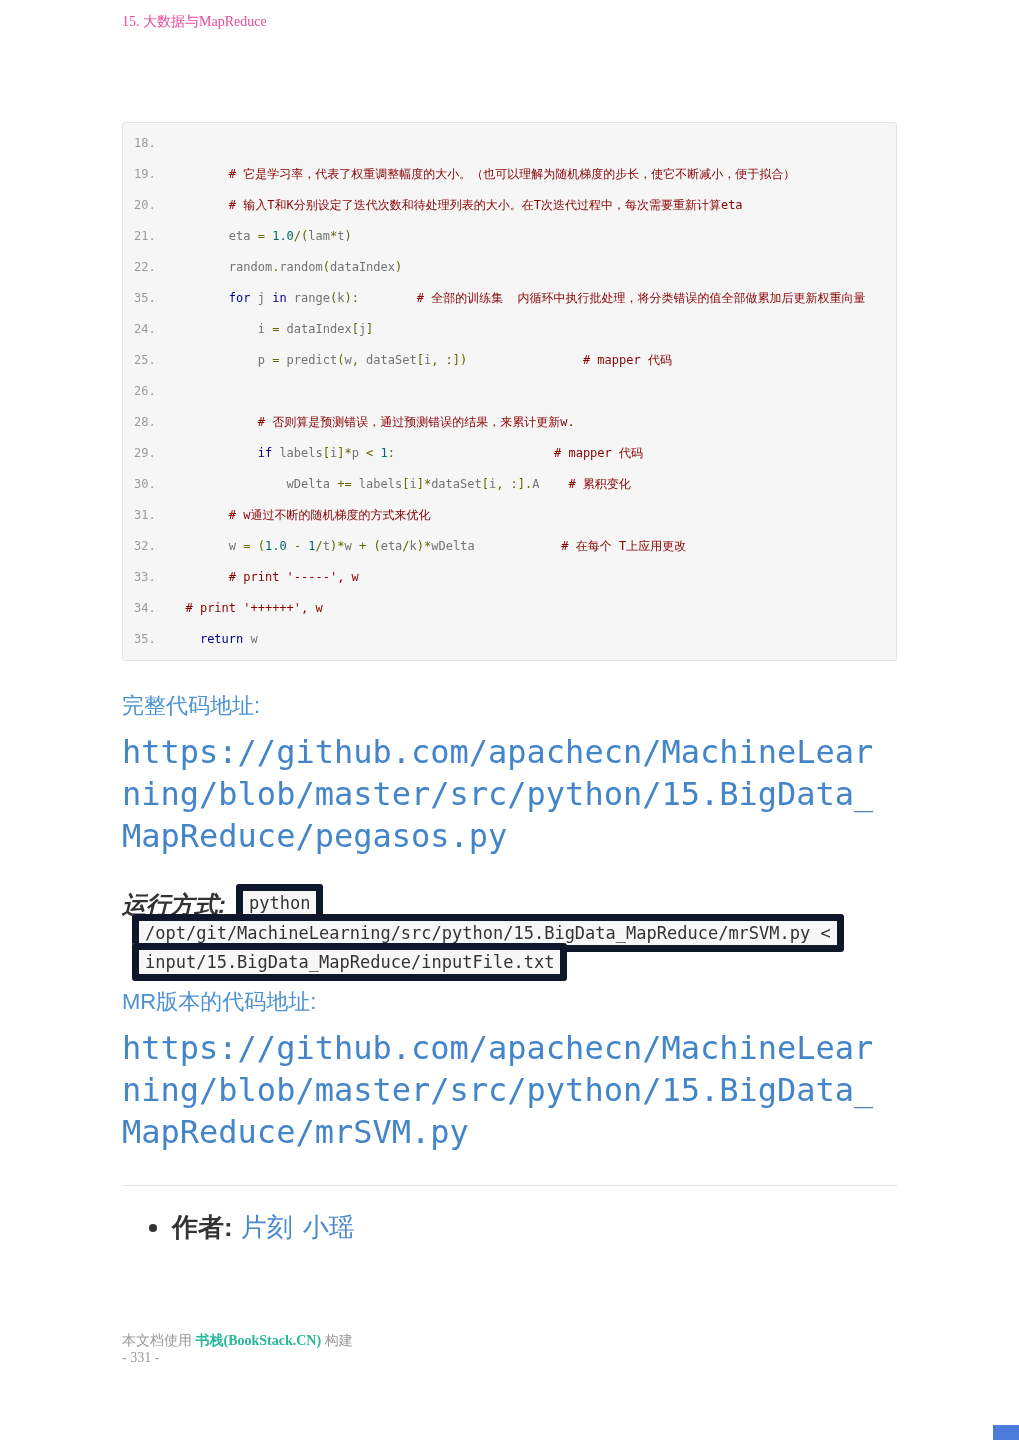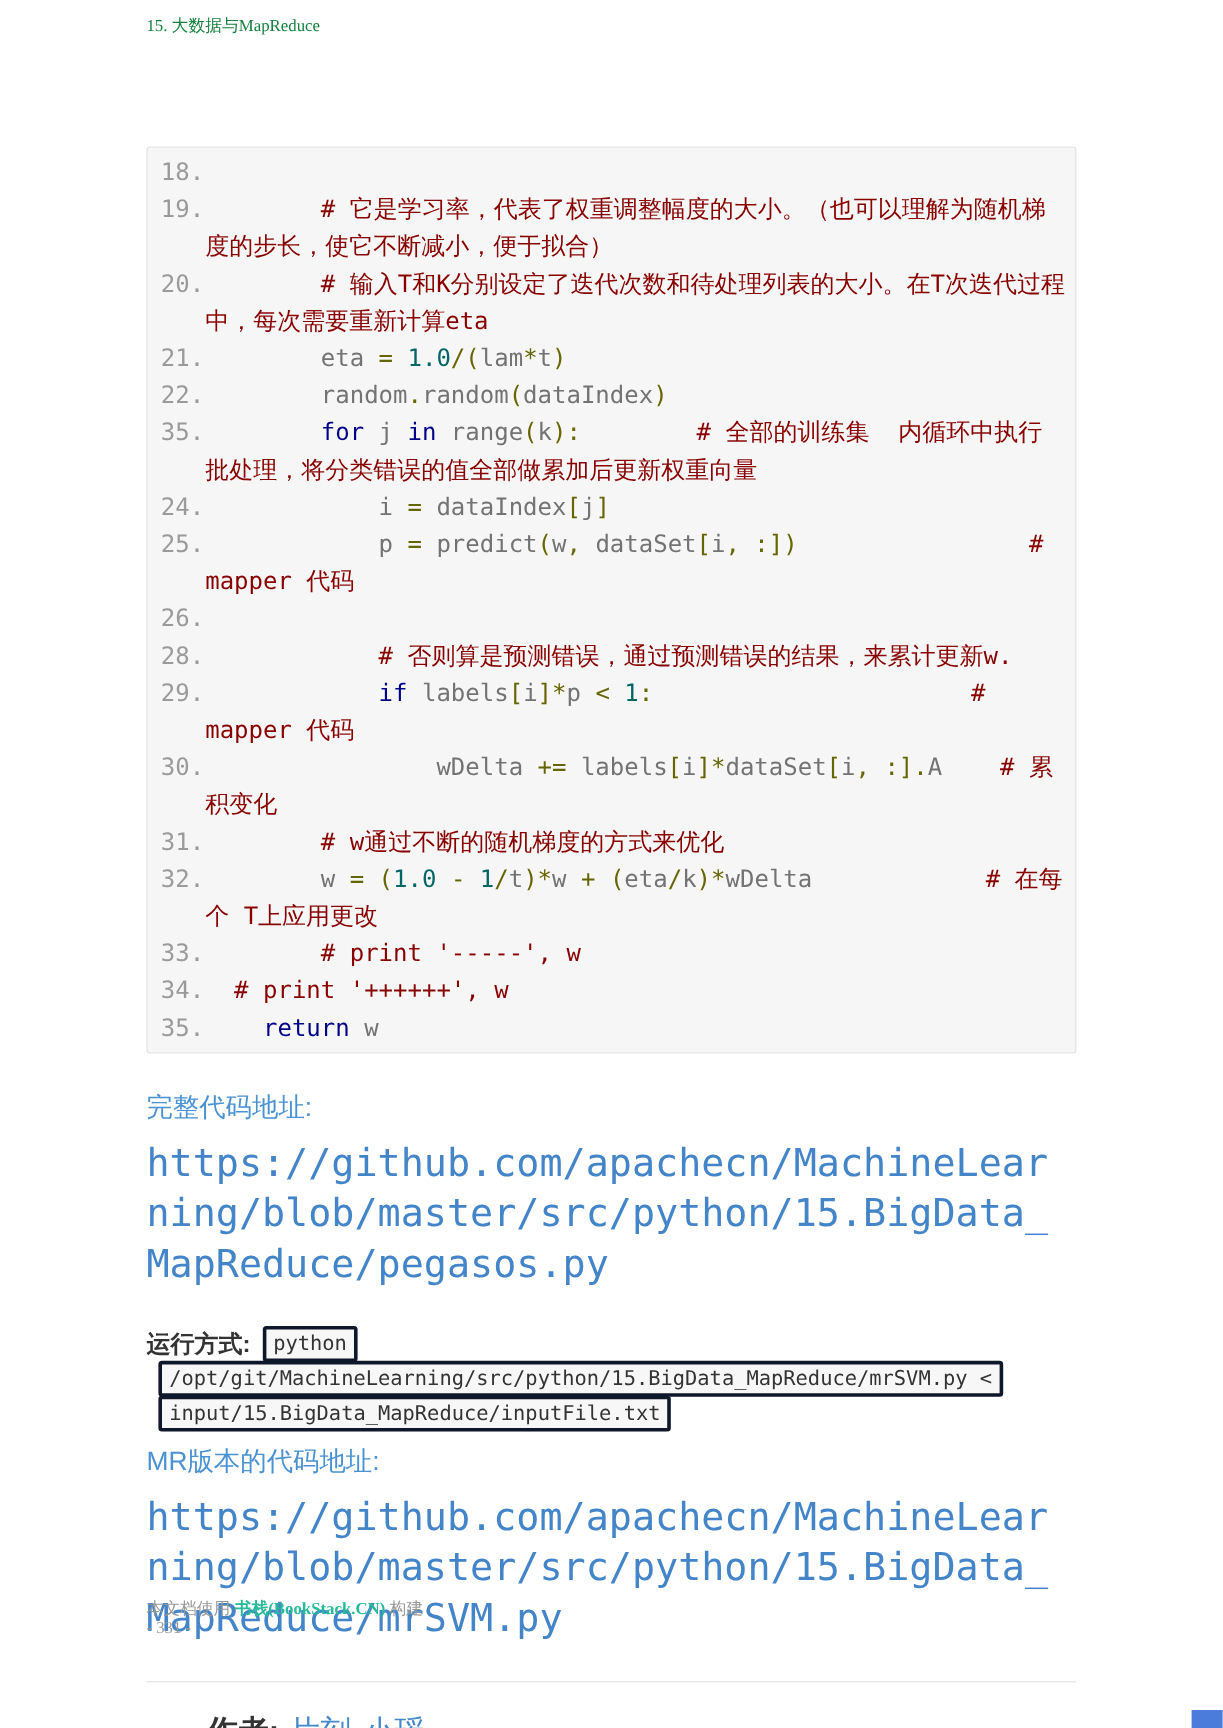--- a/index.html
+++ b/index.html
@@ -10,36 +10,36 @@
     height: 1440px;
     background: #ffffff;
     overflow: hidden;
   }
   .page-header {
     position: absolute;
     top: 13px;
     left: 122px;
     font-family: "Liberation Serif", serif;
     font-size: 14px;
-    color: #15803d;
+    color: #ec4899;
   }
   .content {
     position: absolute;
     top: 122px;
     left: 122px;
     width: 775px;
   }
   
   .code-block {
     background: #f6f6f6;
     border: 1px solid #e3e3e3;
     border-radius: 3px;
     padding: 5px 8px 5px 0;
     font-family: "DejaVu Sans Mono", monospace;
-    font-size: 20px;
+    font-size: 12px;
     line-height: 31px;
     color: #222222;
   }
   .code-line { display: flex; }
   .line-num {
     flex: 0 0 48px;
     padding-left: 11px;
     color: #9a9a9a;
     user-select: none;
   }
@@ -70,31 +70,32 @@
   .url a {
     color: #4385c8;
     text-decoration: none;
     word-break: break-all;
   }
   .run-line {
     margin-top: 32px;
     line-height: 28px;
   }
   .run-label {
-    font-size: 20px;
+    font-size: 24px;
     font-weight: bold;
     color: #333333;
     vertical-align: middle;
+    font-style: italic;
   }
   .inline-code {
     font-family: "DejaVu Sans Mono", monospace;
     font-size: 17px;
     color: #333333;
     background: #f7f7f7;
-    border: 3px solid #0f172a;
+    border: 7px solid #0f172a;
     border-radius: 3px;
     padding: 2px 6px;
     margin-left: 10px;
     -webkit-box-decoration-break: clone;
     box-decoration-break: clone;
   }
   .blue-label.mr { margin-top: 10px; }
   hr.divider {
     margin-top: 32px;
     border: none;

